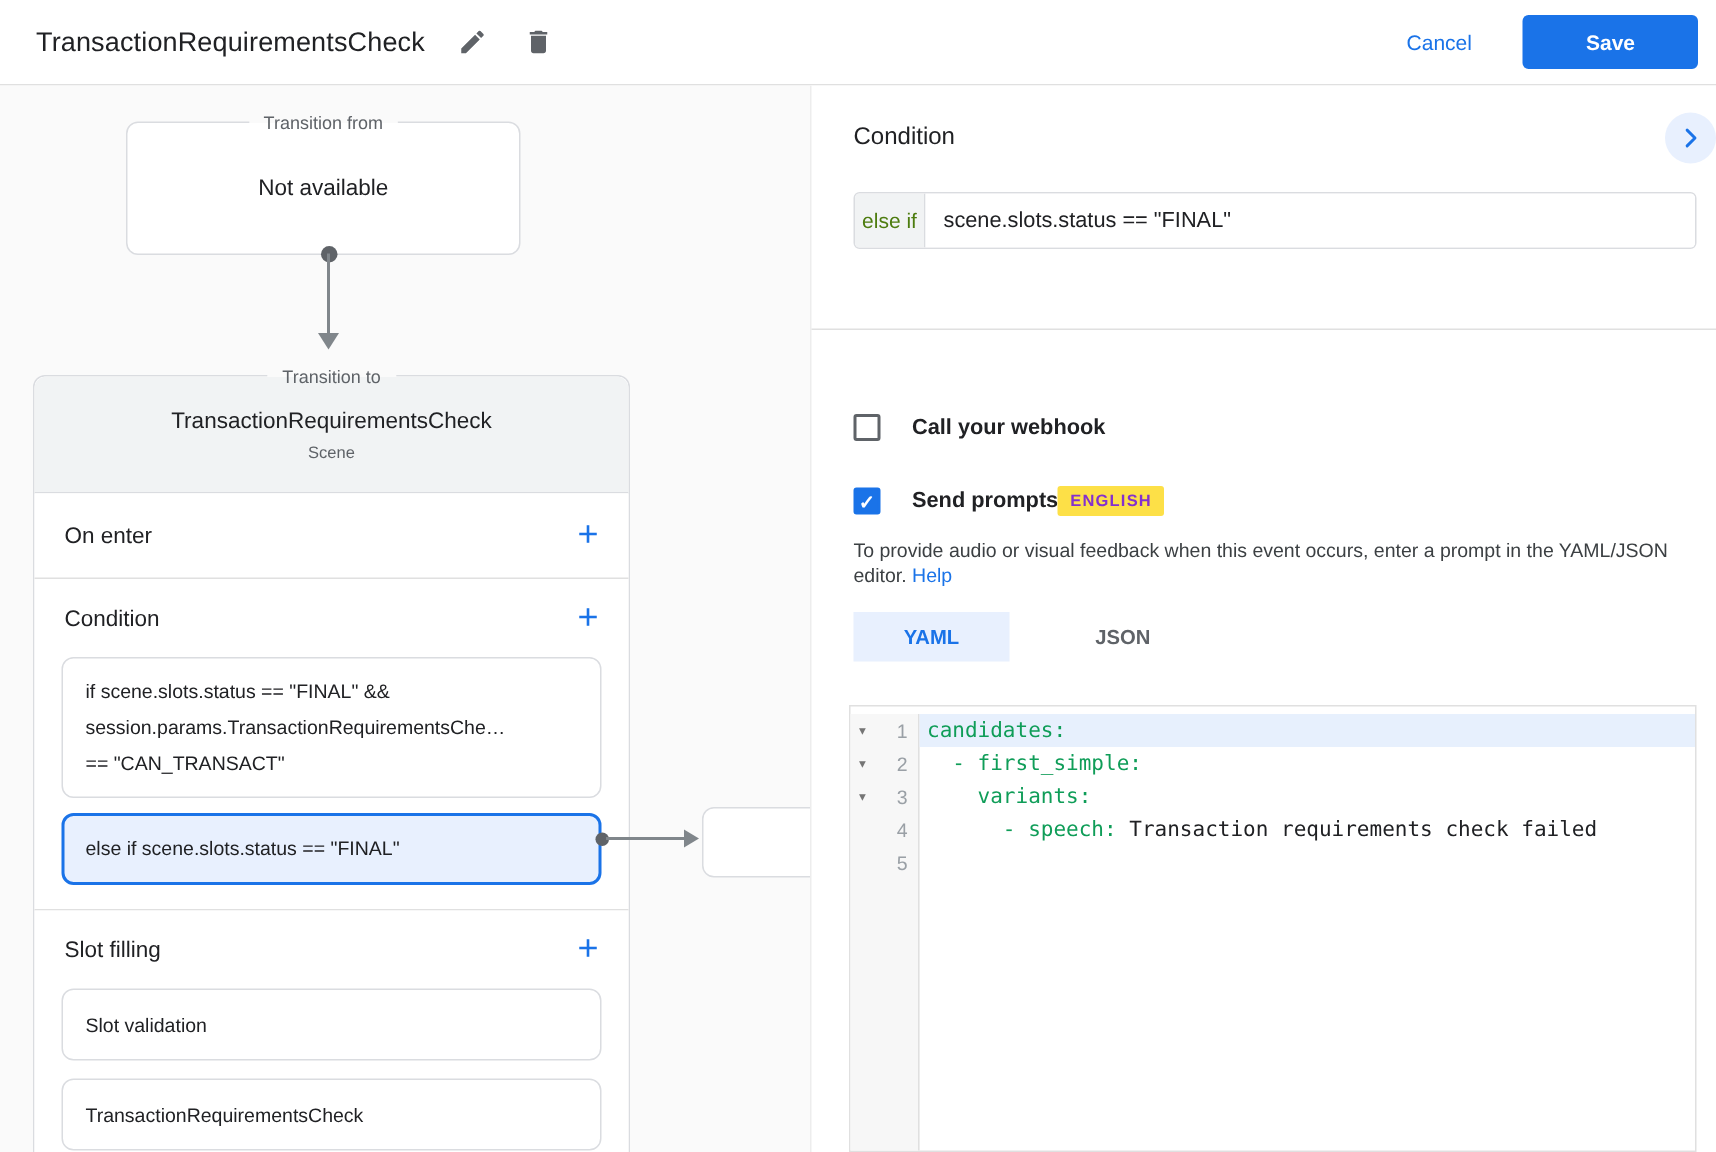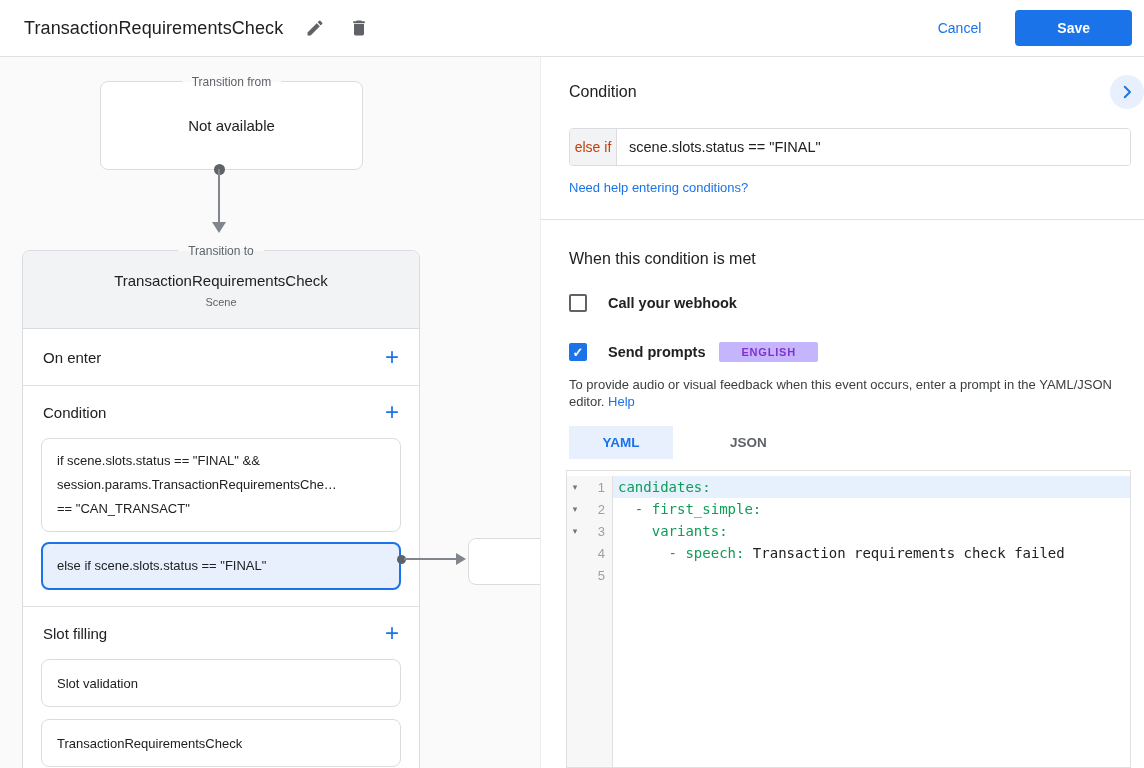--- a/index.html
+++ b/index.html
@@ -24,21 +24,21 @@
   .canvas { width:540px; flex-shrink:0; position:relative; background:#fafafa; overflow:hidden; }
   .panel { flex:1; position:relative; background:#fff; border-left:1px solid #ededed; }
 
   
   .node { position:absolute; background:#fff; border:1px solid #dadce0; border-radius:8px; }
   .legend { position:absolute; top:-9px; left:50%; transform:translateX(-50%);
     font-size:12px; color:#5f6368; padding:0 10px; white-space:nowrap; line-height:18px; }
   .legend.on-white { background:linear-gradient(180deg,#fafafa 50%,#ffffff 50%); }
   .legend.on-gray  { background:linear-gradient(180deg,#fafafa 50%,#f1f3f4 50%); }
 
-  .tfrom { left:100px; top:24px; width:263px; height:89px; display:flex;
+  .tfrom { left:84px; top:24px; width:263px; height:89px; display:flex;
     align-items:center; justify-content:center; font-size:15px; }
 
   .v-stem { position:absolute; left:218px; top:112px; width:2px; height:54px; background:#80868b; }
   .v-dot  { position:absolute; left:214px; top:107px; width:11px; height:11px;
     border-radius:50%; background:#5f6368; }
   .v-head { position:absolute; left:212px; top:165px; width:0; height:0;
     border-left:7px solid transparent; border-right:7px solid transparent; border-top:11px solid #80868b; }
 
   .scene-card { left:22px; top:193px; width:398px; height:620px; }
   .card-header { background:#f1f3f4; height:78px; border-bottom:1px solid #dadce0;
@@ -69,36 +69,36 @@
   .target { left:468px; top:481px; width:90px; height:47px; }
 
   
   .panel-top { height:163px; border-bottom:1px solid #e0e0e0; padding:26px 14px 0 28px; position:relative; }
   .panel-h { font-size:16px; font-weight:400; color:#202124; }
   .chev-btn { position:absolute; left:569px; top:18px; width:34px; height:34px; border-radius:50%;
     background:#e8f0fe; border:none; cursor:pointer; display:flex; align-items:center; justify-content:center; }
   .cond-input-row { margin-top:27px; width:562px; height:38px; border:1px solid #dadce0;
     border-radius:4px; display:flex; align-items:stretch; overflow:hidden; }
   .prefix { width:47px; background:#f1f3f4; border-right:1px solid #dadce0; display:flex;
-    align-items:center; justify-content:center; font-size:14px; color:#c2410c; }
+    align-items:center; justify-content:center; font-size:14px; color:#4d7c0f; }
   .cond-input { flex:1; border:none; outline:none; font-size:14.5px; padding:0 12px;
     color:#202124; font-family:inherit; background:#fff; }
   .link { color:#1a73e8; font-size:13px; text-decoration:none; cursor:pointer; }
   .help-row { margin-top:12px; }
 
   .when { padding:30px 14px 0 28px; }
   .cb-row { display:flex; align-items:center; margin-top:26px; }
   .cb-row.second { margin-top:30px; }
   .cb { width:18px; height:18px; border-radius:2px; flex-shrink:0; cursor:pointer; }
   .cb.off { border:2px solid #5f6368; background:#fff; }
   .cb.on { background:#1a73e8; border:2px solid #1a73e8; color:#fff; display:flex;
     align-items:center; justify-content:center; font-size:13px; font-weight:bold; }
   .cb-label { margin-left:21px; font-size:14.5px; font-weight:bold; color:#202124; }
-  .badge { margin-left:14px; background:#c4b5fd; color:#8430ce; font-size:11px; font-weight:bold;
-    letter-spacing:0.8px; padding:4px 22px; border-radius:2px; }
+  .badge { background:#fde047; color:#8430ce; font-size:11px; font-weight:bold;
+    letter-spacing:0.8px; padding:4px 8px; border-radius:2px; }
   .desc { margin-top:14px; font-size:13px; line-height:17px; color:#3c4043; width:572px; }
 
   .tabs { display:flex; margin-top:16px; }
   .tab { width:104px; height:33px; display:flex; align-items:center; justify-content:center;
     font-size:13.5px; font-weight:bold; cursor:pointer; border:none; background:none; font-family:inherit; }
   .tab.active { background:#e8f0fe; color:#1a73e8; }
   .tab.inactive { color:#5f6368;padding-left:47px; }
 
   .editor { position:absolute; left:25px; top:413px; width:565px; bottom:0;
     border:1px solid #e0e0e0; background:#fff; display:flex; flex-direction:column; padding-top:5px; }
@@ -199,25 +199,23 @@
         <span style="display:flex">
           <svg width="18" height="18" viewBox="0 0 24 24" fill="none" stroke="#1a73e8" stroke-width="2.6" stroke-linecap="round" stroke-linejoin="round">
               <polyline points="9,5 16,12 9,19"></polyline>
             </svg>
         </span>
       </button>
       <div class="cond-input-row">
         <div class="prefix">else if</div>
         <input class="cond-input" type="text" value="scene.slots.status == &quot;FINAL&quot;" style="">
       </div>
-      <div class="help-row"><a class="link">Need help entering conditions?</a></div>
     </div>
 
     <div class="when">
-      <div class="panel-h">When this condition is met</div>
 
       <div class="cb-row">
         <div class="cb off"></div>
         <div class="cb-label">Call your webhook</div>
       </div>
 
       <div class="cb-row second">
         <div class="cb on">
           <span>✓</span>
         </div>

